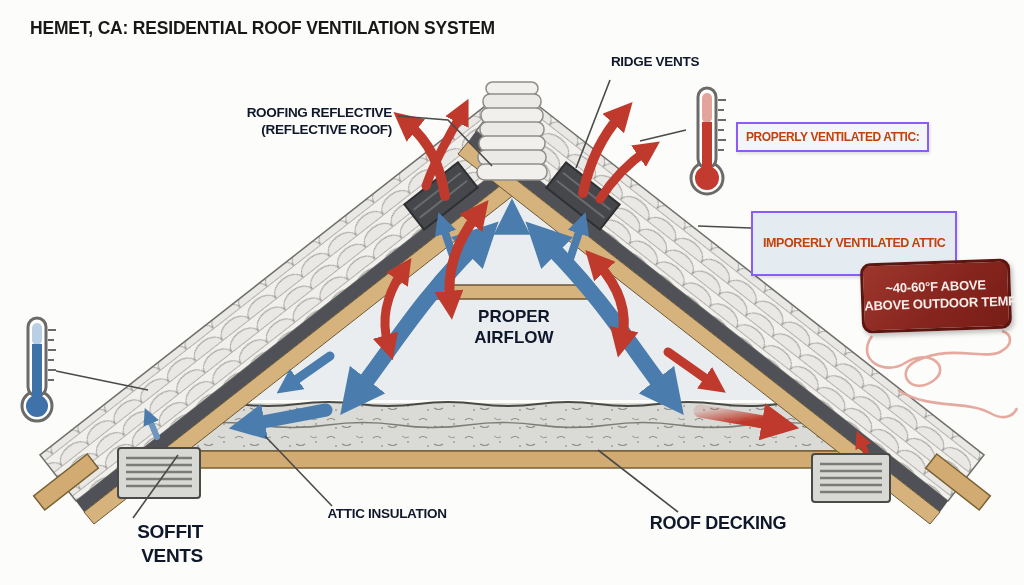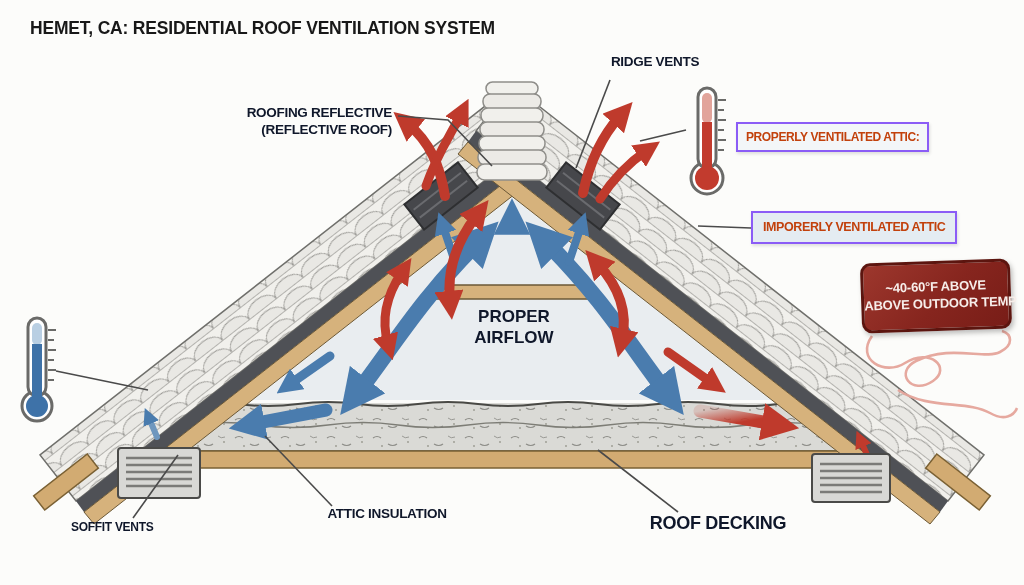--- a/index.html
+++ b/index.html
@@ -6,29 +6,29 @@
   html,body { width:1024px; height:585px; overflow:hidden; }
   body { background:#fcfcfa; font-family:"Liberation Sans", sans-serif; position:relative; }
   .stage { position:absolute; inset:0; width:1024px; height:585px; }
   svg.art { position:absolute; left:0; top:0; z-index:1; }
   .lbl { position:absolute; z-index:3; color:#0f172a; font-weight:700; letter-spacing:-0.3px; line-height:1.25; }
   .title { left:30px; top:16px; font-size:19px; font-weight:800; color:#181818;
            transform:scaleX(.92); transform-origin:left top; white-space:nowrap; letter-spacing:-0.2px; }
   .ridge-vents { left:600px; top:54px; width:110px; text-align:center; font-size:13.5px; }
   .roofing-materials { left:238px; top:105px; width:154px; text-align:right; font-size:13.5px; }
   .proper-airflow { left:452px; top:306px; width:124px; text-align:center; font-size:17px; letter-spacing:0; }
-  .soffit-vents { left:71px; top:520px; width:132px; text-align:left; font-size:12px; }
+  .soffit-vents { left:71px; top:520px; width:132px; text-align:right; font-size:19px; }
   .attic-insulation { left:312px; top:506px; width:150px; text-align:center; font-size:13.5px; }
   .roof-decking { left:647px; top:512px; width:142px; text-align:center; font-size:18px; }
   .callout { position:absolute; z-index:3; font-weight:700; }
   .callout-light { background:#f3f6f8; border:2px solid #8b5cf6; border-radius:0;
                    color:#c2410c; font-size:12px; letter-spacing:-0.4px; line-height:1.35;
                    padding:5px 8px; white-space:nowrap; box-shadow:1px 2px 3px rgba(0,0,0,.12); }
   .properly { left:736px; top:122px; }
-  .improperly { left:751px; top:211px; background:#e4ecf2; text-align:center; padding:6px 10px; font-size:12.5px; }
+  .improperly { left:751px; top:211px; background:#e4ecf2; text-align:center; padding:22px 10px; font-size:12.5px; }
   .hot-box { left:861px; top:261px; width:150px; height:70px;
              background:linear-gradient(135deg,#9d372d 0%,#86251e 55%,#781d17 100%);
              border:3px solid #5c150f; border-radius:10px; color:#f7eeea;
              font-size:13px; text-align:center; display:flex; flex-direction:column;
              justify-content:center; transform:rotate(-2deg); letter-spacing:-0.2px;
              line-height:1.3; box-shadow:2px 3px 5px rgba(0,0,0,.25); }
   .nowrap { white-space:nowrap; }
 </style>
 </head>
 <body>

